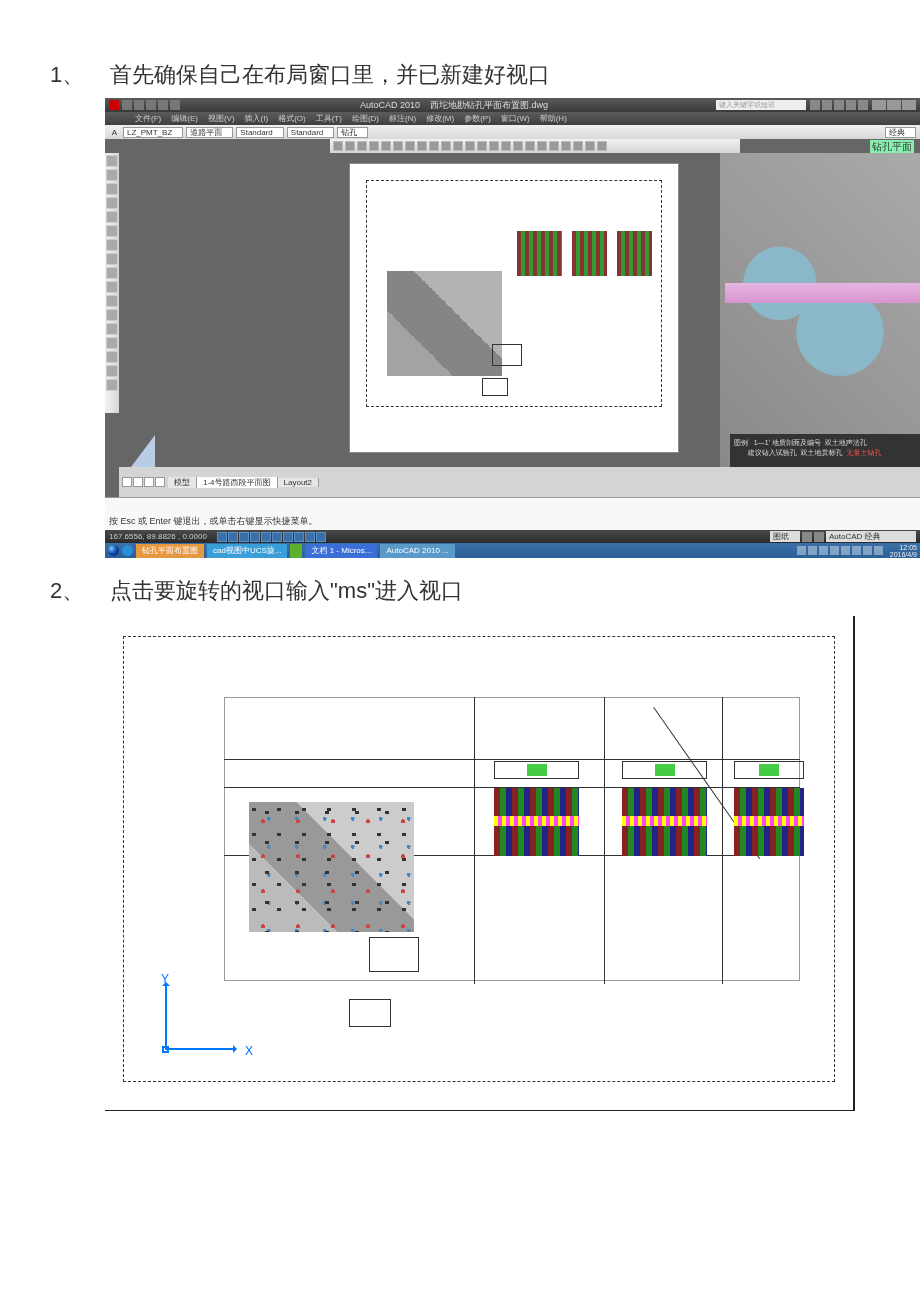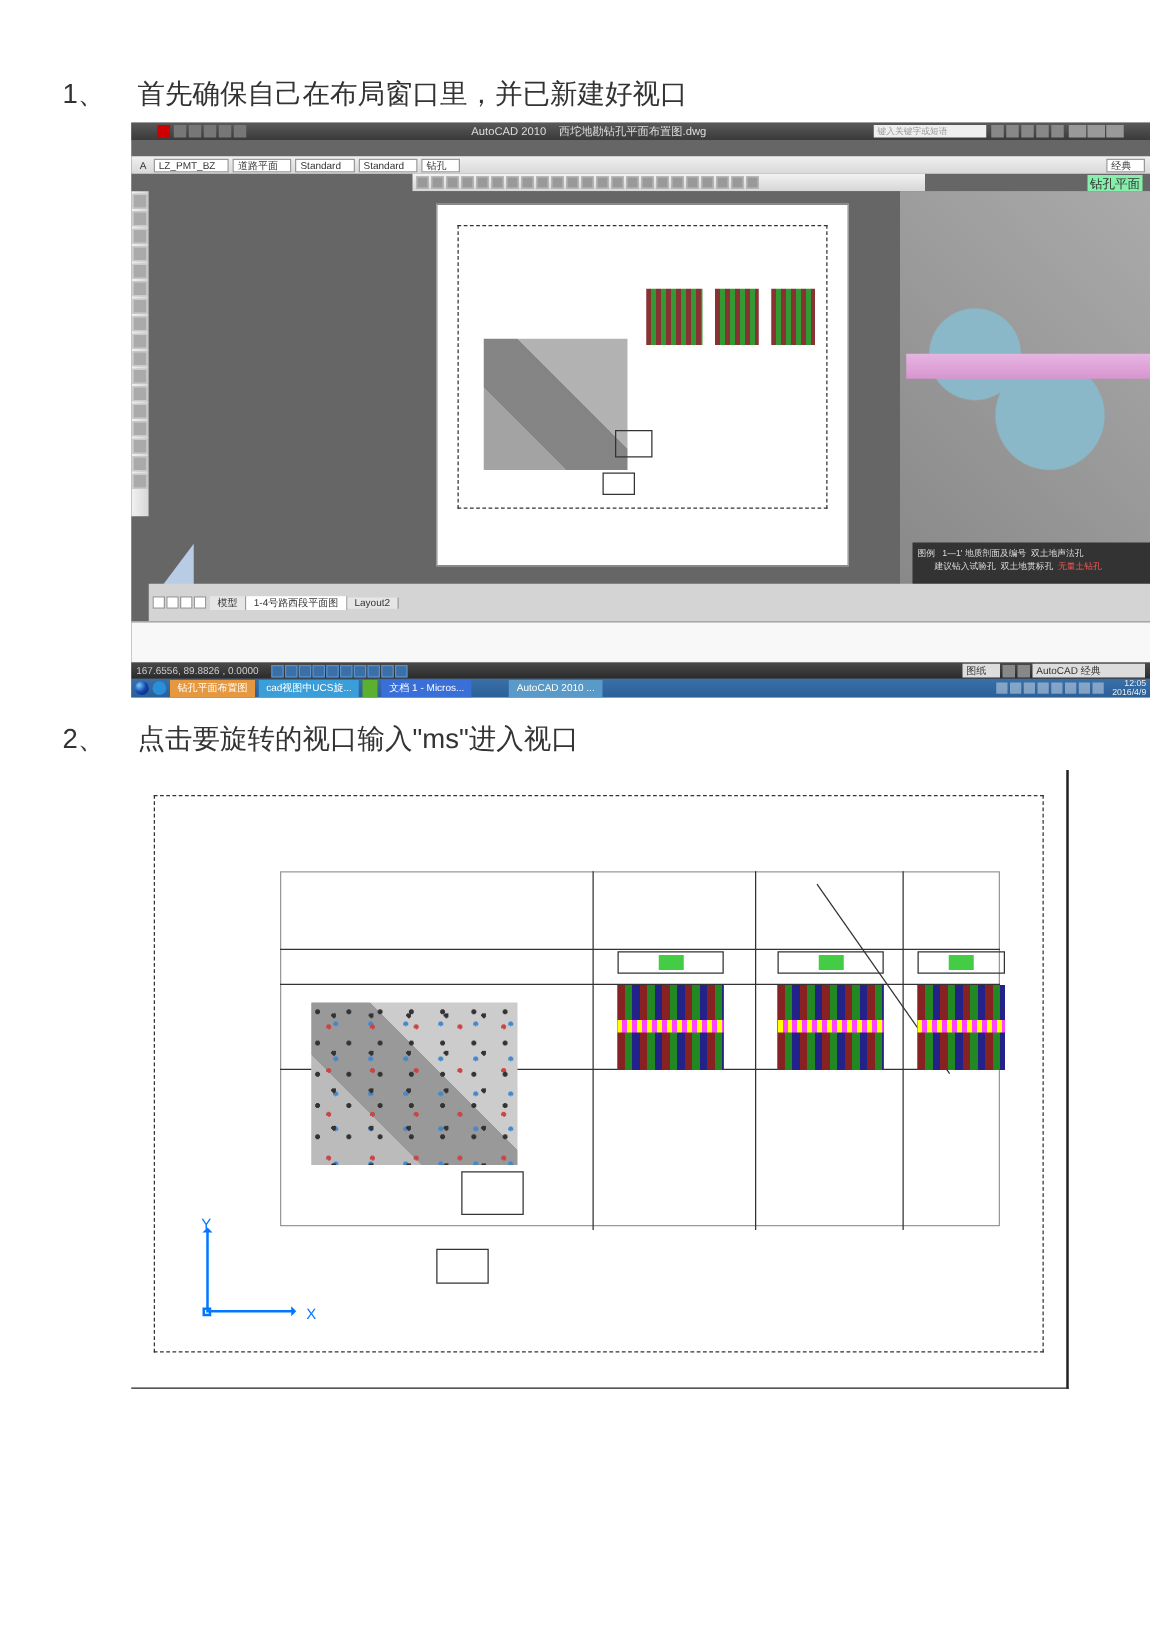--- a/index.html
+++ b/index.html
@@ -30,21 +30,21 @@
     overflow: hidden;
   }
   
   .tb {
     position: absolute;
     top: 0; left: 0; right: 0;
     height: 14px;
     background: linear-gradient(#5a5a5a,#3a3a3a);
     display: flex;
     align-items: center;
-    padding: 0 21px;
+    padding: 0 4px;
     font-size: 9px;
   }
   .tb .logo { width:10px;height:10px;background:#c00;margin-right:3px; }
   .tb .qat { display:flex;gap:2px; }
   .tb .qat span { width:10px;height:10px;background:#777; }
   .tb .title { margin-left:180px; color:#ddd; }
   .tb .search {
     margin-left:auto; width:90px;height:10px;background:#eee;
     display:flex;align-items:center;font-size:7px;color:#999;padding:0 3px;
   }
@@ -158,21 +158,21 @@
     background:linear-gradient(#3a6fa8,#2a5f98);
     display:flex;align-items:center;gap:3px;padding:0 3px;
     font-size:8px;color:#eee;
   }
   .wtb .orb { width:11px;height:11px;border-radius:50%;background:radial-gradient(circle at 30% 30%,#7cf,#14a,#027); }
   .wtb .ie { width:11px;height:11px;border-radius:50%;background:#2a8fd8; }
   .wtb .task { height:14px;background:#e59840;padding:0 6px;display:flex;align-items:center;color:#fff; }
   .wtb .task.ie2 { background:#3a9fd8; }
   .wtb .task.qq { background:#5bb030; }
   .wtb .task.doc { background:#3a6fd8; }
-  .wtb .task.acad { background:#5a9ac8;margin-left:27px; }
+  .wtb .task.acad { background:#5a9ac8; }
   .wtb .tray { margin-left:auto;display:flex;gap:2px;align-items:center; }
   .wtb .tray span { width:9px;height:9px;background:rgba(255,255,255,0.4); }
   .wtb .clock { text-align:right;font-size:7px;line-height:7px;margin-left:4px; }
   
   
   .screenshot2 {
     width: 750px;
     height: 495px;
     margin: 10px 0 0 55px;
     background:#fff;
@@ -264,20 +264,34 @@
       <span></span>
       <span></span>
     </div>
     <div class="winbtns">
       <span></span>
       <span></span>
       <span></span>
     </div>
   </div>
 
+  <div class="mb">
+    <span>文件(F)</span>
+    <span>编辑(E)</span>
+    <span>视图(V)</span>
+    <span>插入(I)</span>
+    <span>格式(O)</span>
+    <span>工具(T)</span>
+    <span>绘图(D)</span>
+    <span>标注(N)</span>
+    <span>修改(M)</span>
+    <span>参数(P)</span>
+    <span>窗口(W)</span>
+    <span>帮助(H)</span>
+  </div>
 
   <div class="lr">
     <span style="width:11px;text-align:center;">A</span>
     <span class="dd">LZ_PMT_BZ</span>
     <span class="dd">道路平面</span>
     <span class="dd">Standard</span>
     <span class="dd">Standard</span>
     <span class="dd">钻孔</span>
     <span class="dd classic">经典</span>
   </div>
@@ -360,20 +374,21 @@
       <span></span>
       <span></span>
       <span></span>
     </div>
     <span class="t">模型</span>
     <span class="t active">1-4号路西段平面图</span>
     <span class="t">Layout2</span>
   </div>
 
   <div class="cmd">
+    <div>按 Esc 或 Enter 键退出，或单击右键显示快捷菜单。</div>
   </div>
 
   <div class="sb">
     <span class="coords">167.6556, 89.8826 , 0.0000</span>
     <div class="btns">
       <span></span>
         <span></span>
       <span></span>
         <span></span>
       <span></span>

